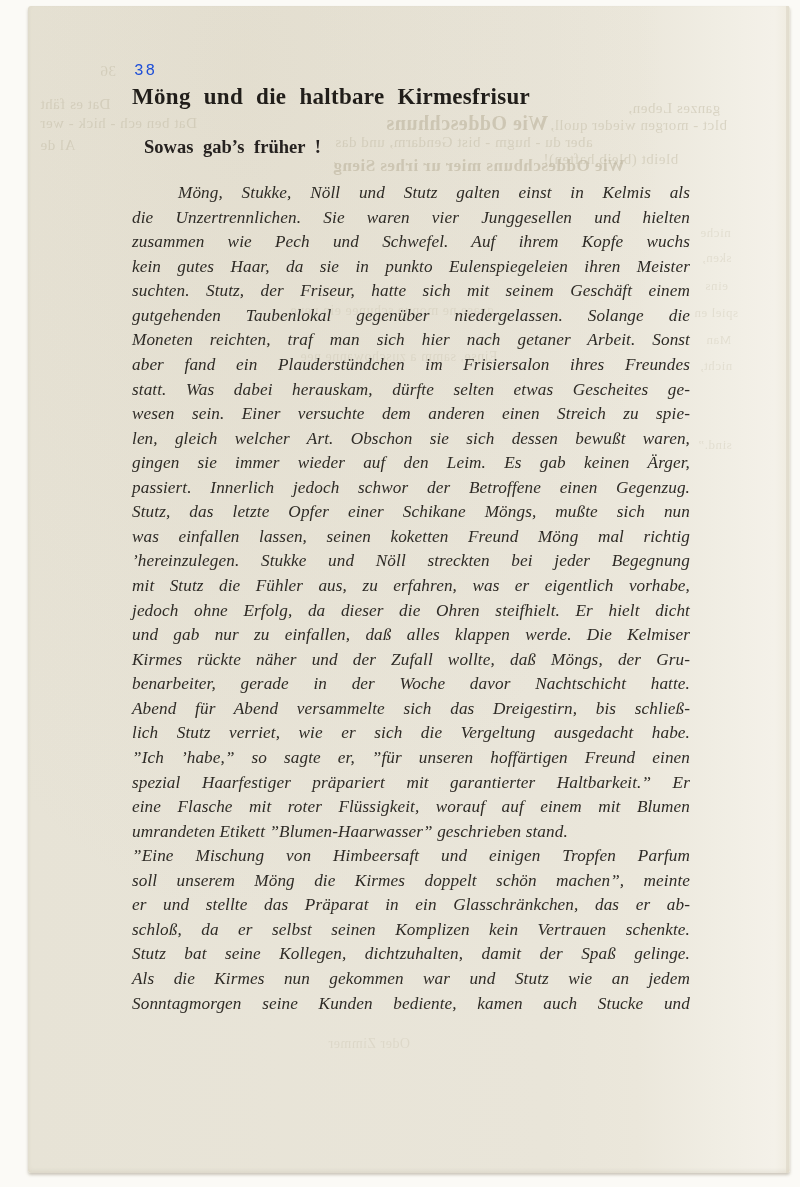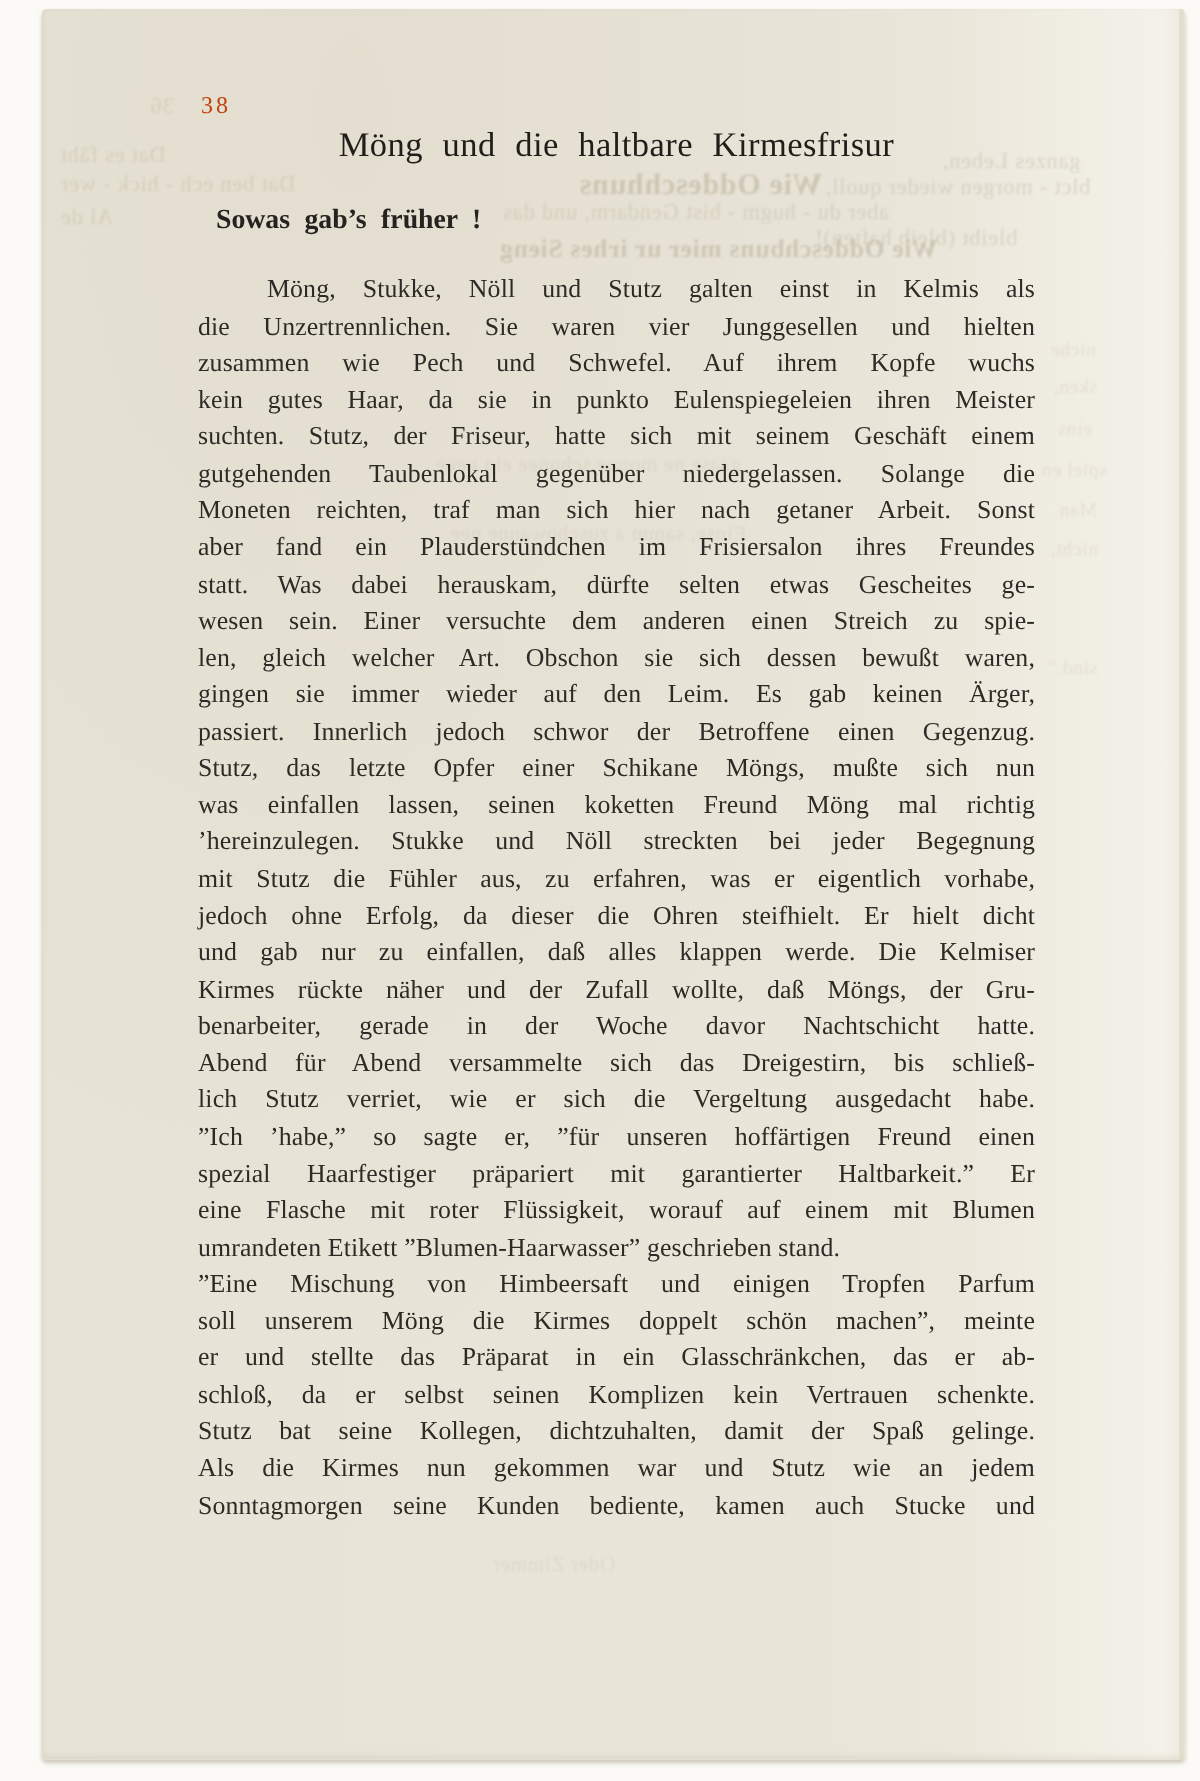--- a/index.html
+++ b/index.html
@@ -62,27 +62,27 @@
   .gh-m5 { left: 706px; top: 332px; font-size: 13px; }
   .gh-m6 { left: 700px; top: 358px; font-size: 13px; }
   .gh-m7 { left: 698px; top: 437px; font-size: 13px; }
   .gh-bt { left: 328px; top: 1036px; font-size: 14px; }
   
   .page-number {
     position: absolute;
     left: 134px; top: 62px;
     font-size: 16px;
     letter-spacing: 2px;
-    color: #c2410c;
+    color: #1d4ed8;
+    font-family: Liberation Mono, monospace;
   }
   .article-title {
     position: absolute;
     left: 132px; top: 84px; width: 558px;
-    text-align: center;
-    font-weight: normal;
+    font-weight: bold;
     font-size: 23px;
     word-spacing: 7px;
     letter-spacing: 0.3px;
     color: #211e1a;
   }
   .article-subtitle {
     position: absolute;
     left: 132px; top: 125px;
     font-weight: bold;
     font-size: 18.5px;
@@ -96,20 +96,21 @@
     line-height: 24.57px;
     color: #2e2b26;
     letter-spacing: 0.1px;
   }
   .bl {
     text-align: justify;
     text-align-last: justify;
     white-space: normal;
     height: 24.57px;
     overflow: visible;
+    font-style: italic;
   }
   .bl.indent { text-indent: 46px; }
   .bl.short  { text-align-last: left; }
 </style>
 </head>
 <body>
 <div id="screenshot">
 
   <div class="page"></div>
   <div class="page-right-edge"></div>

